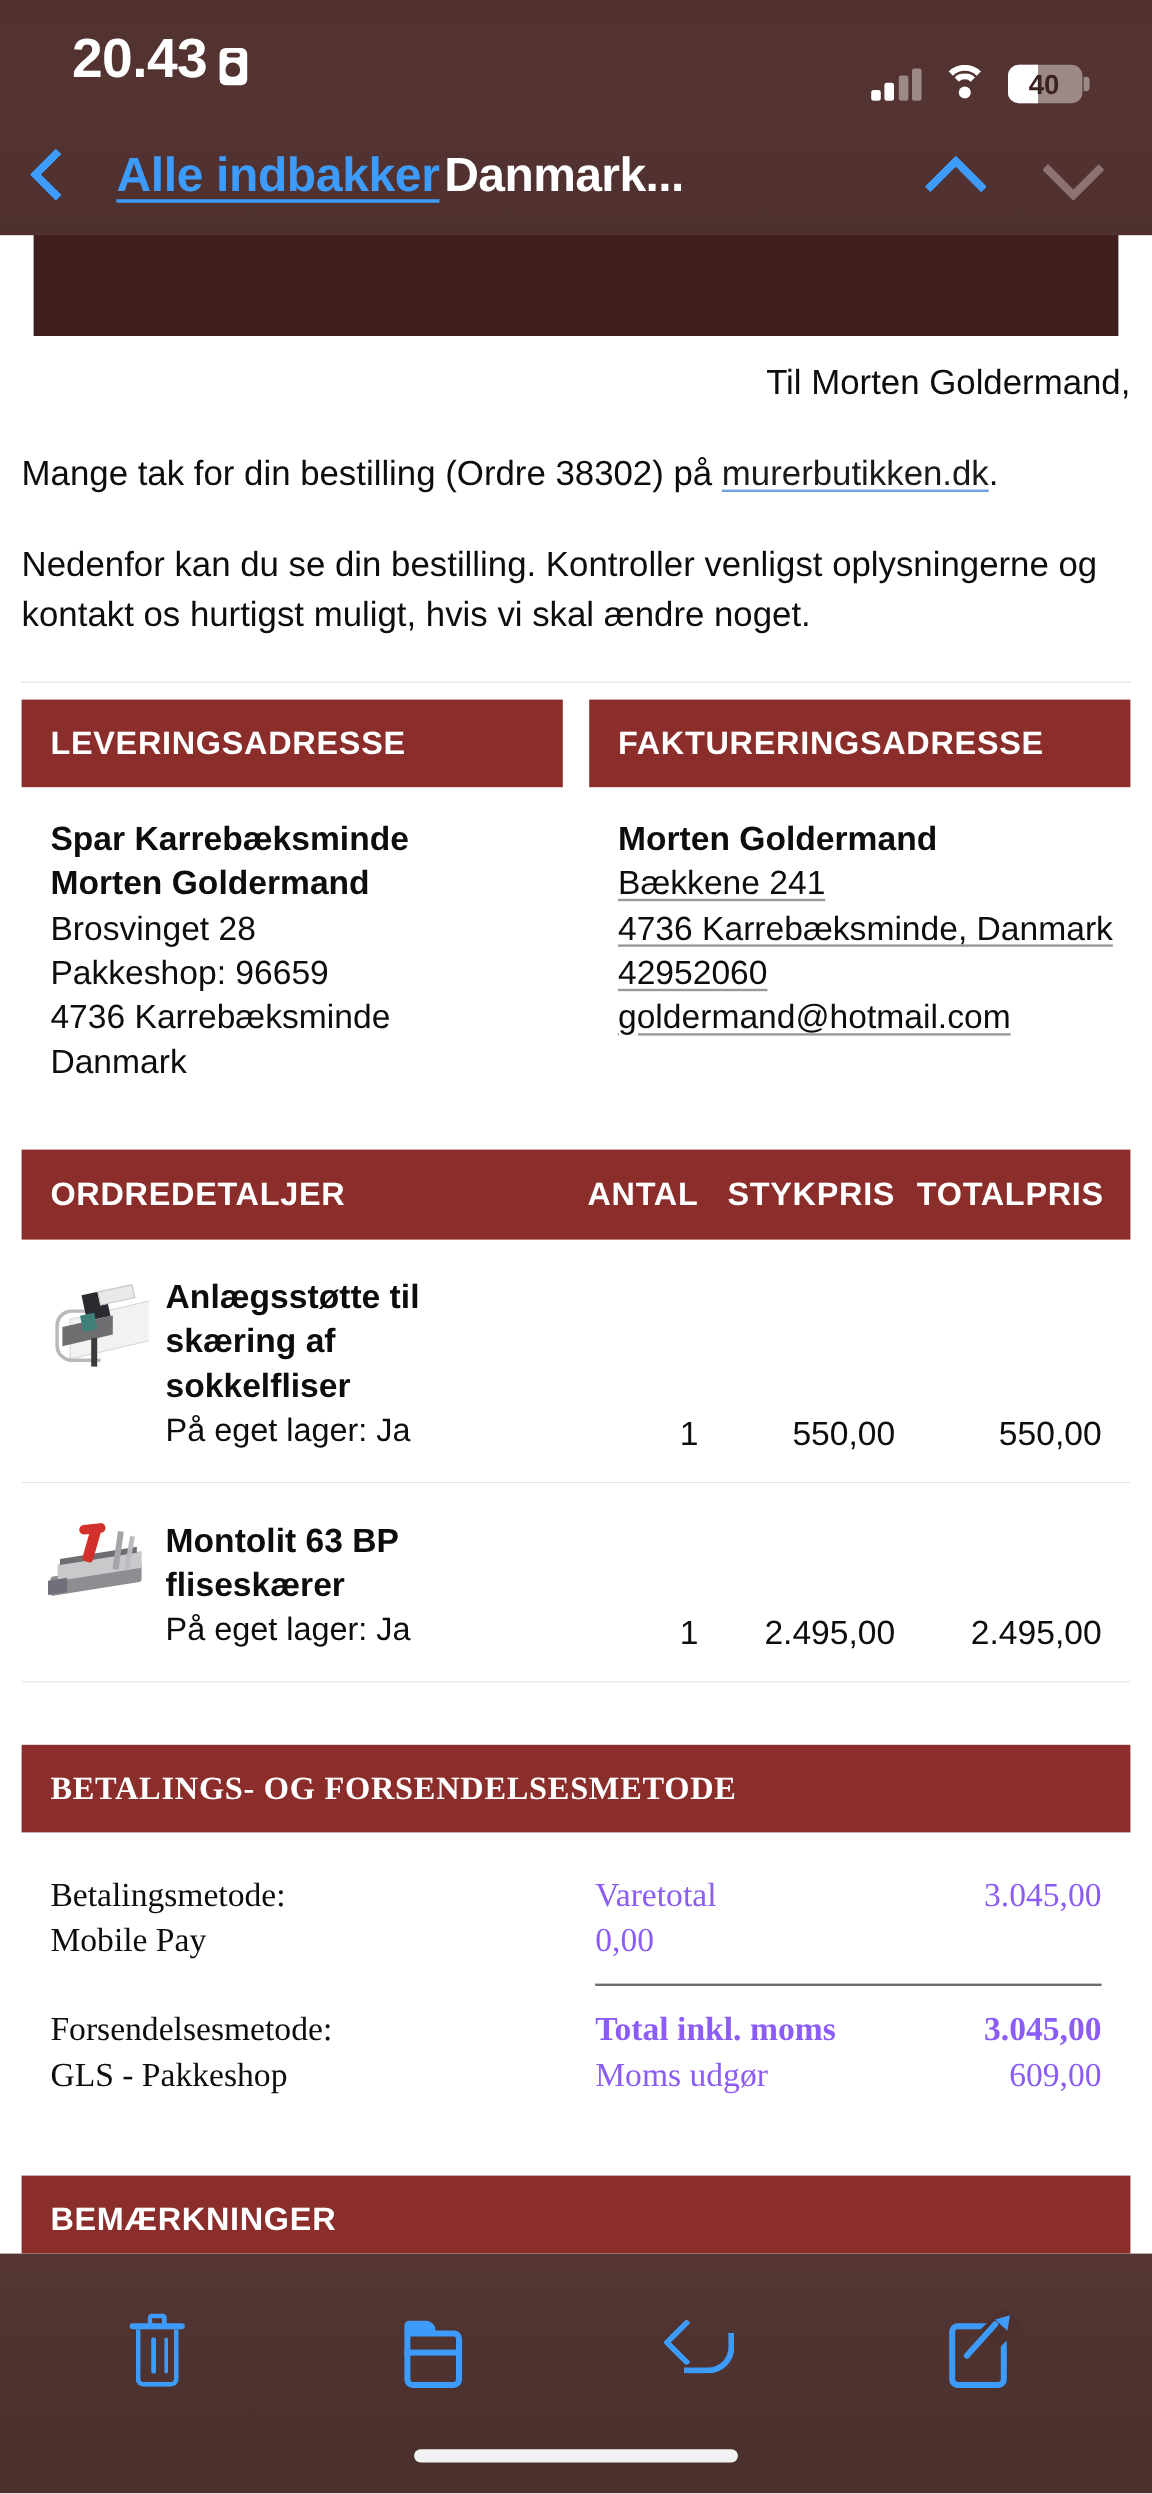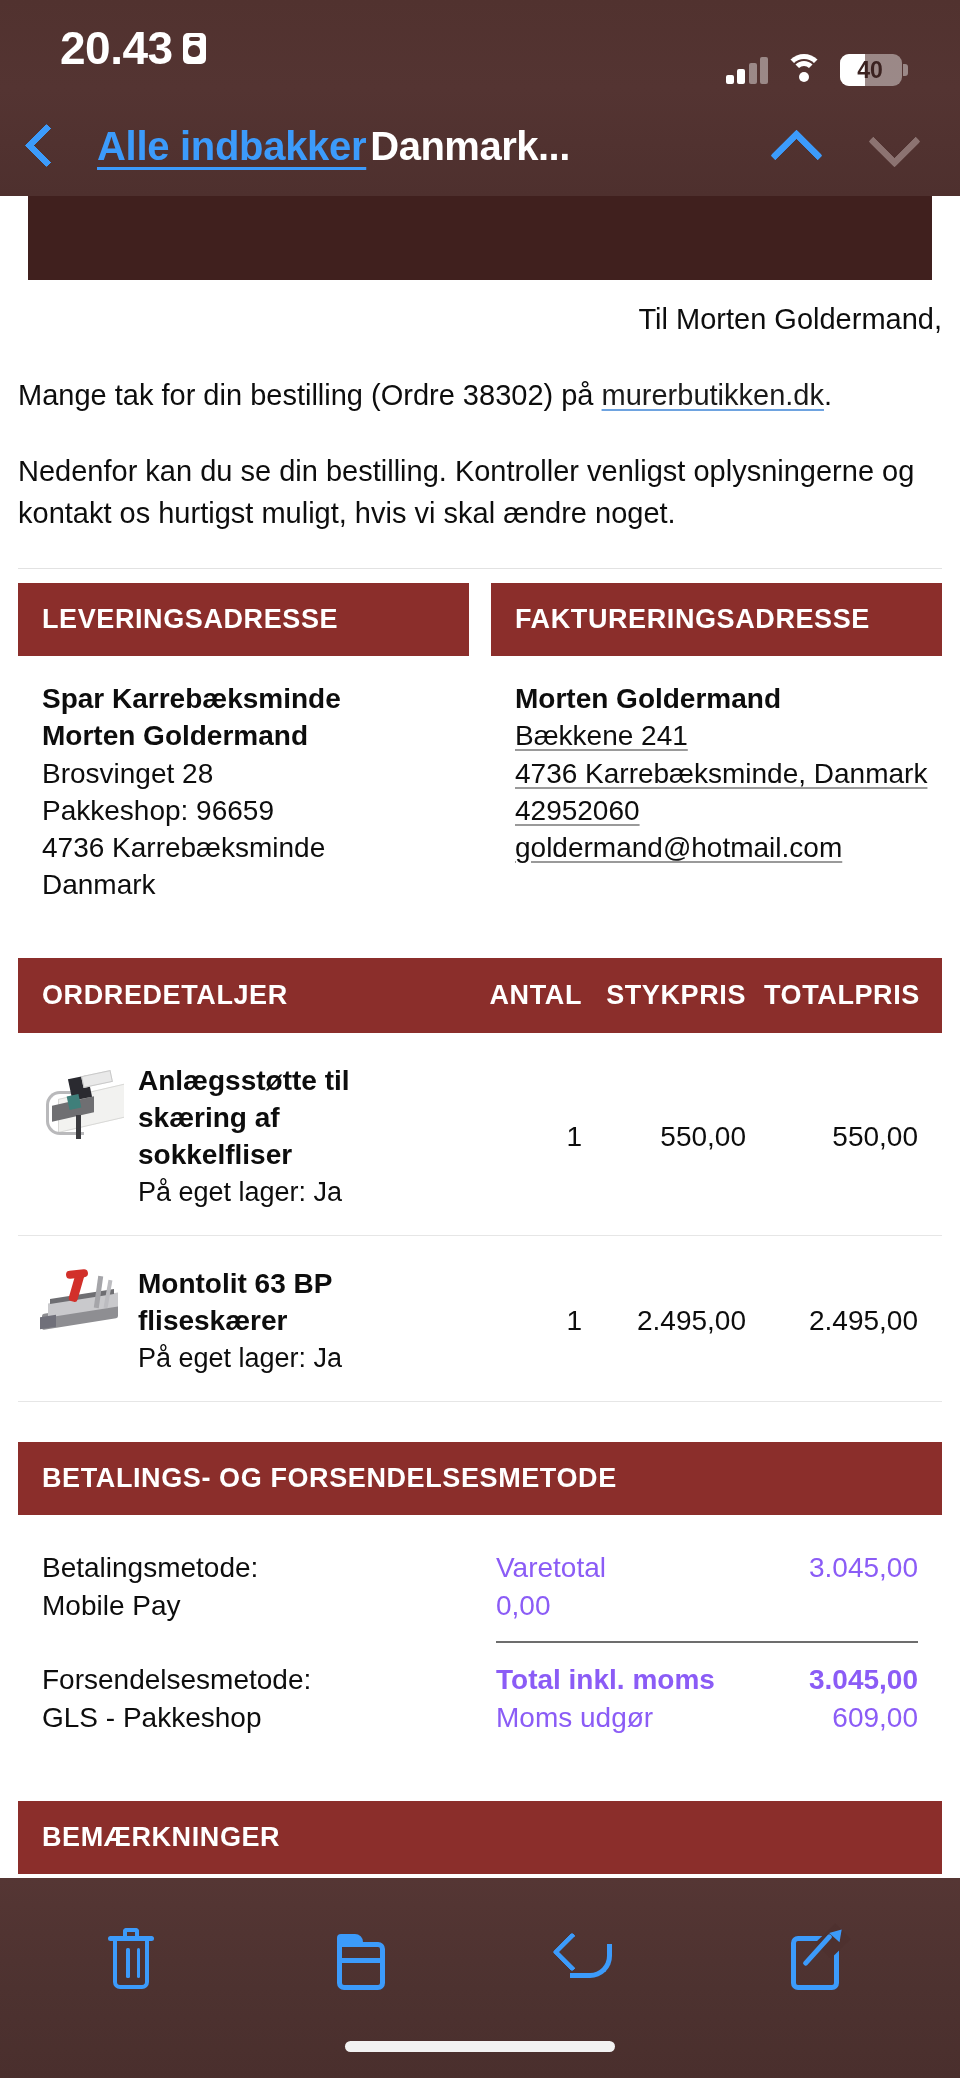--- a/index.html
+++ b/index.html
@@ -37,21 +37,21 @@
     width: 100%;
     height: 96px;
     display: flex;
     align-items: center;
     justify-content: space-between;
     padding: 0 58px 0 60px;
   }
 
   .status-left {
     display: flex;
-    align-items: center;
+    align-items: flex-end;
     gap: 10px;
   }
   .status-time {
     color: #ffffff;
     font-size: 46px;
     font-weight: bold;
     letter-spacing: -0.5px;
     line-height: 1;
   }
   .rec-badge {
@@ -308,21 +308,21 @@
     font-weight: bold;
     letter-spacing: 0.6px;
   }
   .order-head .c0 { flex: 1 1 auto; padding: 22px 0 22px 24px; }
   .order-head .c1 { width: 136px; text-align: right; padding: 22px 14px 22px 0; }
   .order-head .c2 { width: 168px; text-align: right; padding: 22px 18px 22px 0; }
   .order-head .c3 { width: 178px; text-align: right; padding: 22px 24px 22px 0; }
 
   .order-row {
     display: flex;
-    align-items: center;
+    align-items: flex-end;
     padding: 28px 0 24px 0;
     border-bottom: 1px solid #e6e6e6;
   }
   .order-row .cell-prod {
     flex: 1 1 auto;
     display: flex;
     gap: 14px;
     padding-left: 18px;
   }
   .thumb {
@@ -444,21 +444,21 @@
     transform: rotate(10deg);
   }
   .th2 .foot {
     position: absolute; left: 4px; top: 52px;
     width: 16px; height: 12px;
     background: #70707a;
     transform: skewY(-9deg);
   }
 
   
-  .pay-wrap { margin-top: 40px; }
+  .pay-wrap { margin-top: 52px; font-family: Liberation Serif, serif; }
   .pay-body {
     display: flex;
     padding: 34px 0 30px 0;
   }
   .pay-left {
     width: 478px;
     padding-left: 24px;
     font-size: 28px;
     color: #0d0d0d;
     line-height: 1.36;

